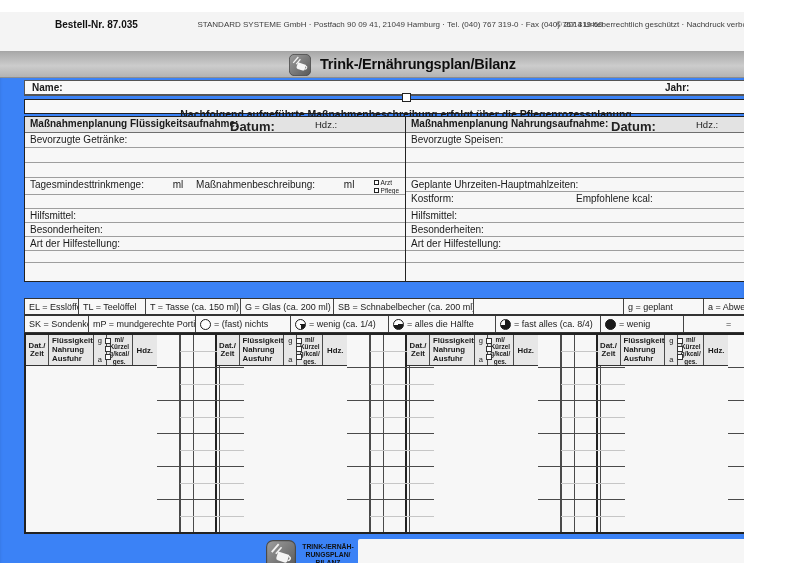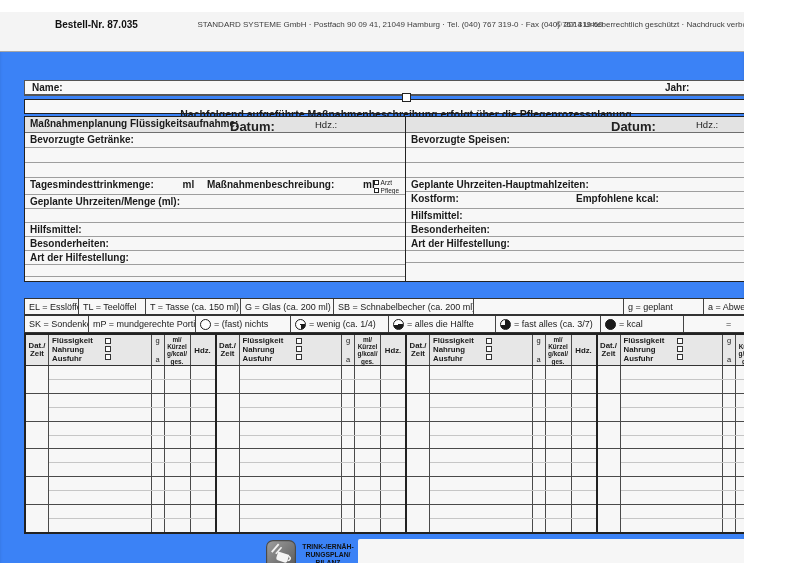--- a/index.html
+++ b/index.html
@@ -34,21 +34,21 @@
   .mscol{width:50%;display:flex;flex-direction:column;box-sizing:border-box;min-width:0;}
   .mscol.left{border-right:1.5px solid #222;}
   .msrow{border-bottom:1px solid #9e9e9e;position:relative;padding:1px 5px 0;box-sizing:border-box;
          font-size:10px;white-space:nowrap;overflow:hidden;}
   .h16{height:16px;flex:none;} .h15{height:15px;flex:none;} .h17{height:17px;flex:none;}
   .h14{height:14px;flex:none;} .h12{height:12px;flex:none;}
   .grow{flex:1;border-bottom:none;}
   .sechdr{background:#e3e3e3;border-bottom:1px solid #6e6e6e;font-weight:bold;}
   .subdatum{position:absolute;left:205px;top:2px;font-weight:bold;font-size:13px;color:#222;}
   .subhdz{position:absolute;left:290px;top:2px;font-weight:normal;font-size:9.5px;color:#222;}
-  .b{font-weight:bold;}
+  .b{font-weight:normal;}
   .mlu1{margin-left:26px;} .mlu2{margin-left:10px;}
   .kcalpos{position:absolute;left:170px;top:1px;}
   .cbap{position:absolute;right:6px;top:1px;font-size:6.5px;line-height:7.5px;font-weight:normal;}
   .scb{display:inline-block;width:5px;height:5px;border:1px solid #222;background:#fff;margin-right:2px;box-sizing:border-box;}
   
   .hintbar{position:absolute;left:24px;top:270px;width:764px;height:16px;background:#dcdcdc;
            border:1.5px solid #222;box-sizing:border-box;text-align:center;font-weight:bold;
            font-size:10px;padding-top:1px;}
   
   .lgrow{position:absolute;left:24px;width:764px;box-sizing:border-box;border:1px solid #333;
@@ -61,21 +61,21 @@
   .pie{width:11px;height:11px;border-radius:50%;border:1px solid #1a1a1a;box-sizing:border-box;
        background:#fdfdfd;flex:none;}
   .p25{background:conic-gradient(from 90deg,#1a1a1a 25%,#fdfdfd 0);}
   .p50{background:conic-gradient(from 90deg,#1a1a1a 50%,#fdfdfd 0);}
   .p75{background:conic-gradient(#1a1a1a 75%,#fdfdfd 0);}
   .p100{background:#1a1a1a;}
   .eqcell{padding-left:42px;color:#333;}
   
   #balance-table{position:absolute;left:24px;top:321px;width:764px;height:201px;border:2px solid #222;
                  background:#f7f7f7;box-sizing:border-box;display:flex;}
-  .tgroup{flex:1;display:flex;flex-direction:column;border-right:2px solid #222;min-width:0;}
+  .tgroup{flex:1;display:flex;flex-direction:row;border-right:2px solid #222;min-width:0;}
   .tgroup:last-child{border-right:none;}
   .thead{height:31px;background:#e7e7e7;border-bottom:1.5px solid #333;display:flex;flex:none;box-sizing:border-box;}
   .th{border-right:1px solid #4a4a4a;box-sizing:border-box;}
   .thd{width:23px;display:flex;flex-direction:column;justify-content:center;align-items:center;
        font-size:7.8px;font-weight:bold;line-height:8.5px;}
   .thm{flex:1;position:relative;padding:2px 0 0 3px;min-width:0;}
   .thm-t{font-size:7.8px;font-weight:bold;line-height:8.8px;}
   .cbstack{position:absolute;left:56px;top:3px;display:flex;flex-direction:column;gap:2px;}
   .cbx{width:6px;height:6px;border:1px solid #333;background:#fcfcfc;display:block;box-sizing:border-box;}
   .thga{width:13px;display:flex;flex-direction:column;justify-content:space-between;align-items:center;
@@ -104,20 +104,38 @@
 <body>
 
 <div class="sheet">
 
   <div class="topstrip">
     <span class="orderno">Bestell-Nr. 87.035</span>
     <span class="publine">STANDARD SYSTEME GmbH · Postfach 90 09 41, 21049 Hamburg · Tel. (040) 767 319-0 · Fax (040) 767 319-60</span>
     <span class="copyline">© 2014 Urheberrechtlich geschützt · Nachdruck verboten</span>
   </div>
 
+  <div class="titlebar">
+    <svg class="tbicon" viewBox="0 0 26 26">
+      <defs>
+        <linearGradient id="g1" x1="0" y1="0" x2="1" y2="1">
+          <stop offset="0" stop-color="#9f9f9f"></stop>
+            <stop offset="1" stop-color="#575757"></stop>
+        </linearGradient>
+      </defs>
+      <rect x="0.5" y="0.5" width="25" height="25" rx="5.5" fill="url(#g1)" stroke="#4a4a4a"></rect>
+      <path d="M5 10.5 L11 3.5" stroke="#f2f2f2" stroke-width="1.6" fill="none"></path>
+      <path d="M8.5 12 L13.5 6.2" stroke="#f2f2f2" stroke-width="1.4" fill="none"></path>
+      <g transform="rotate(18 15 16)">
+        <path d="M9 11.5 h10 v5.5 a2 2 0 0 1 -2 2 h-6 a2 2 0 0 1 -2 -2 z" fill="#f5f5f5"></path>
+        <path d="M19 12.8 c2.4 0.2 2.4 3.4 0 3.8" stroke="#f5f5f5" stroke-width="1.3" fill="none"></path>
+      </g>
+    </svg>
+    <span class="tbtitle">Trink-/Ernährungsplan/Bilanz</span>
+  </div>
 
   <div class="namerow">
     <span class="lblname">Name:</span>
     <span class="lbljahr">Jahr:</span>
     <span class="lblnr">Nr.:</span>
   </div>
 
   <div class="procrow">
     <span class="pcb"></span>
     <span>Nachfolgend aufgeführte Maßnahmenbeschreibung erfolgt über die Pflegeprozessplanung</span>
@@ -139,39 +157,37 @@
       <div class="msrow h17">
         <span class="b">Tagesmindesttrinkmenge:</span>
         <span class="b mlu1">ml</span>
         <span class="b mlu2">Maßnahmenbeschreibung:</span>
         <span class="b mlu1">ml</span>
         <span class="cbap">
           <span class="scb"></span><span>Arzt</span><br>
           <span class="scb"></span><span>Pflege</span>
         </span>
       </div>
-      <div class="msrow h14 b">
-        <span>Geplante Uhrzeiten/Menge (ml):</span>
-      </div>
       <div class="msrow h14"></div>
       <div class="msrow h14 b">
         <span>Hilfsmittel:</span>
       </div>
       <div class="msrow h14 b">
         <span>Besonderheiten:</span>
       </div>
       <div class="msrow h14 b">
         <span>Art der Hilfestellung:</span>
       </div>
       <div class="msrow h12"></div>
       <div class="msrow grow"></div>
     </div>
 
     <div class="mscol">
       <div class="msrow sechdr h16">
+        <span>Maßnahmenplanung Nahrungsaufnahme:</span>
         <span class="subdatum">Datum:</span>
         <span class="subhdz">Hdz.:</span>
       </div>
       <div class="msrow h15 b">
         <span>Bevorzugte Speisen:</span>
       </div>
       <div class="msrow h15"></div>
       <div class="msrow h15"></div>
       <div class="msrow h14 b">
         <span>Geplante Uhrzeiten-Hauptmahlzeiten:</span>
@@ -220,25 +236,25 @@
     <div class="lgc" style="width:98px">
       <span class="pie p25"></span>
       <span>= wenig (ca. 1/4)</span>
     </div>
     <div class="lgc" style="width:107px">
       <span class="pie p50"></span>
       <span>= alles die Hälfte</span>
     </div>
     <div class="lgc" style="width:105px">
       <span class="pie p75"></span>
-      <span>= fast alles (ca. 3/7)</span>
+      <span>= fast alles (ca. 8/4)</span>
     </div>
     <div class="lgc" style="width:83px">
       <span class="pie p100"></span>
-      <span>= kcal</span>
+      <span>= wenig</span>
     </div>
     <div class="lgc last eqcell">=</div>
   </div>
 
   <div id="balance-table">
       <div class="tgroup">
         <div class="thead">
           <div class="th thd">
             <div>Dat./</div>
             <div>Zeit</div>

